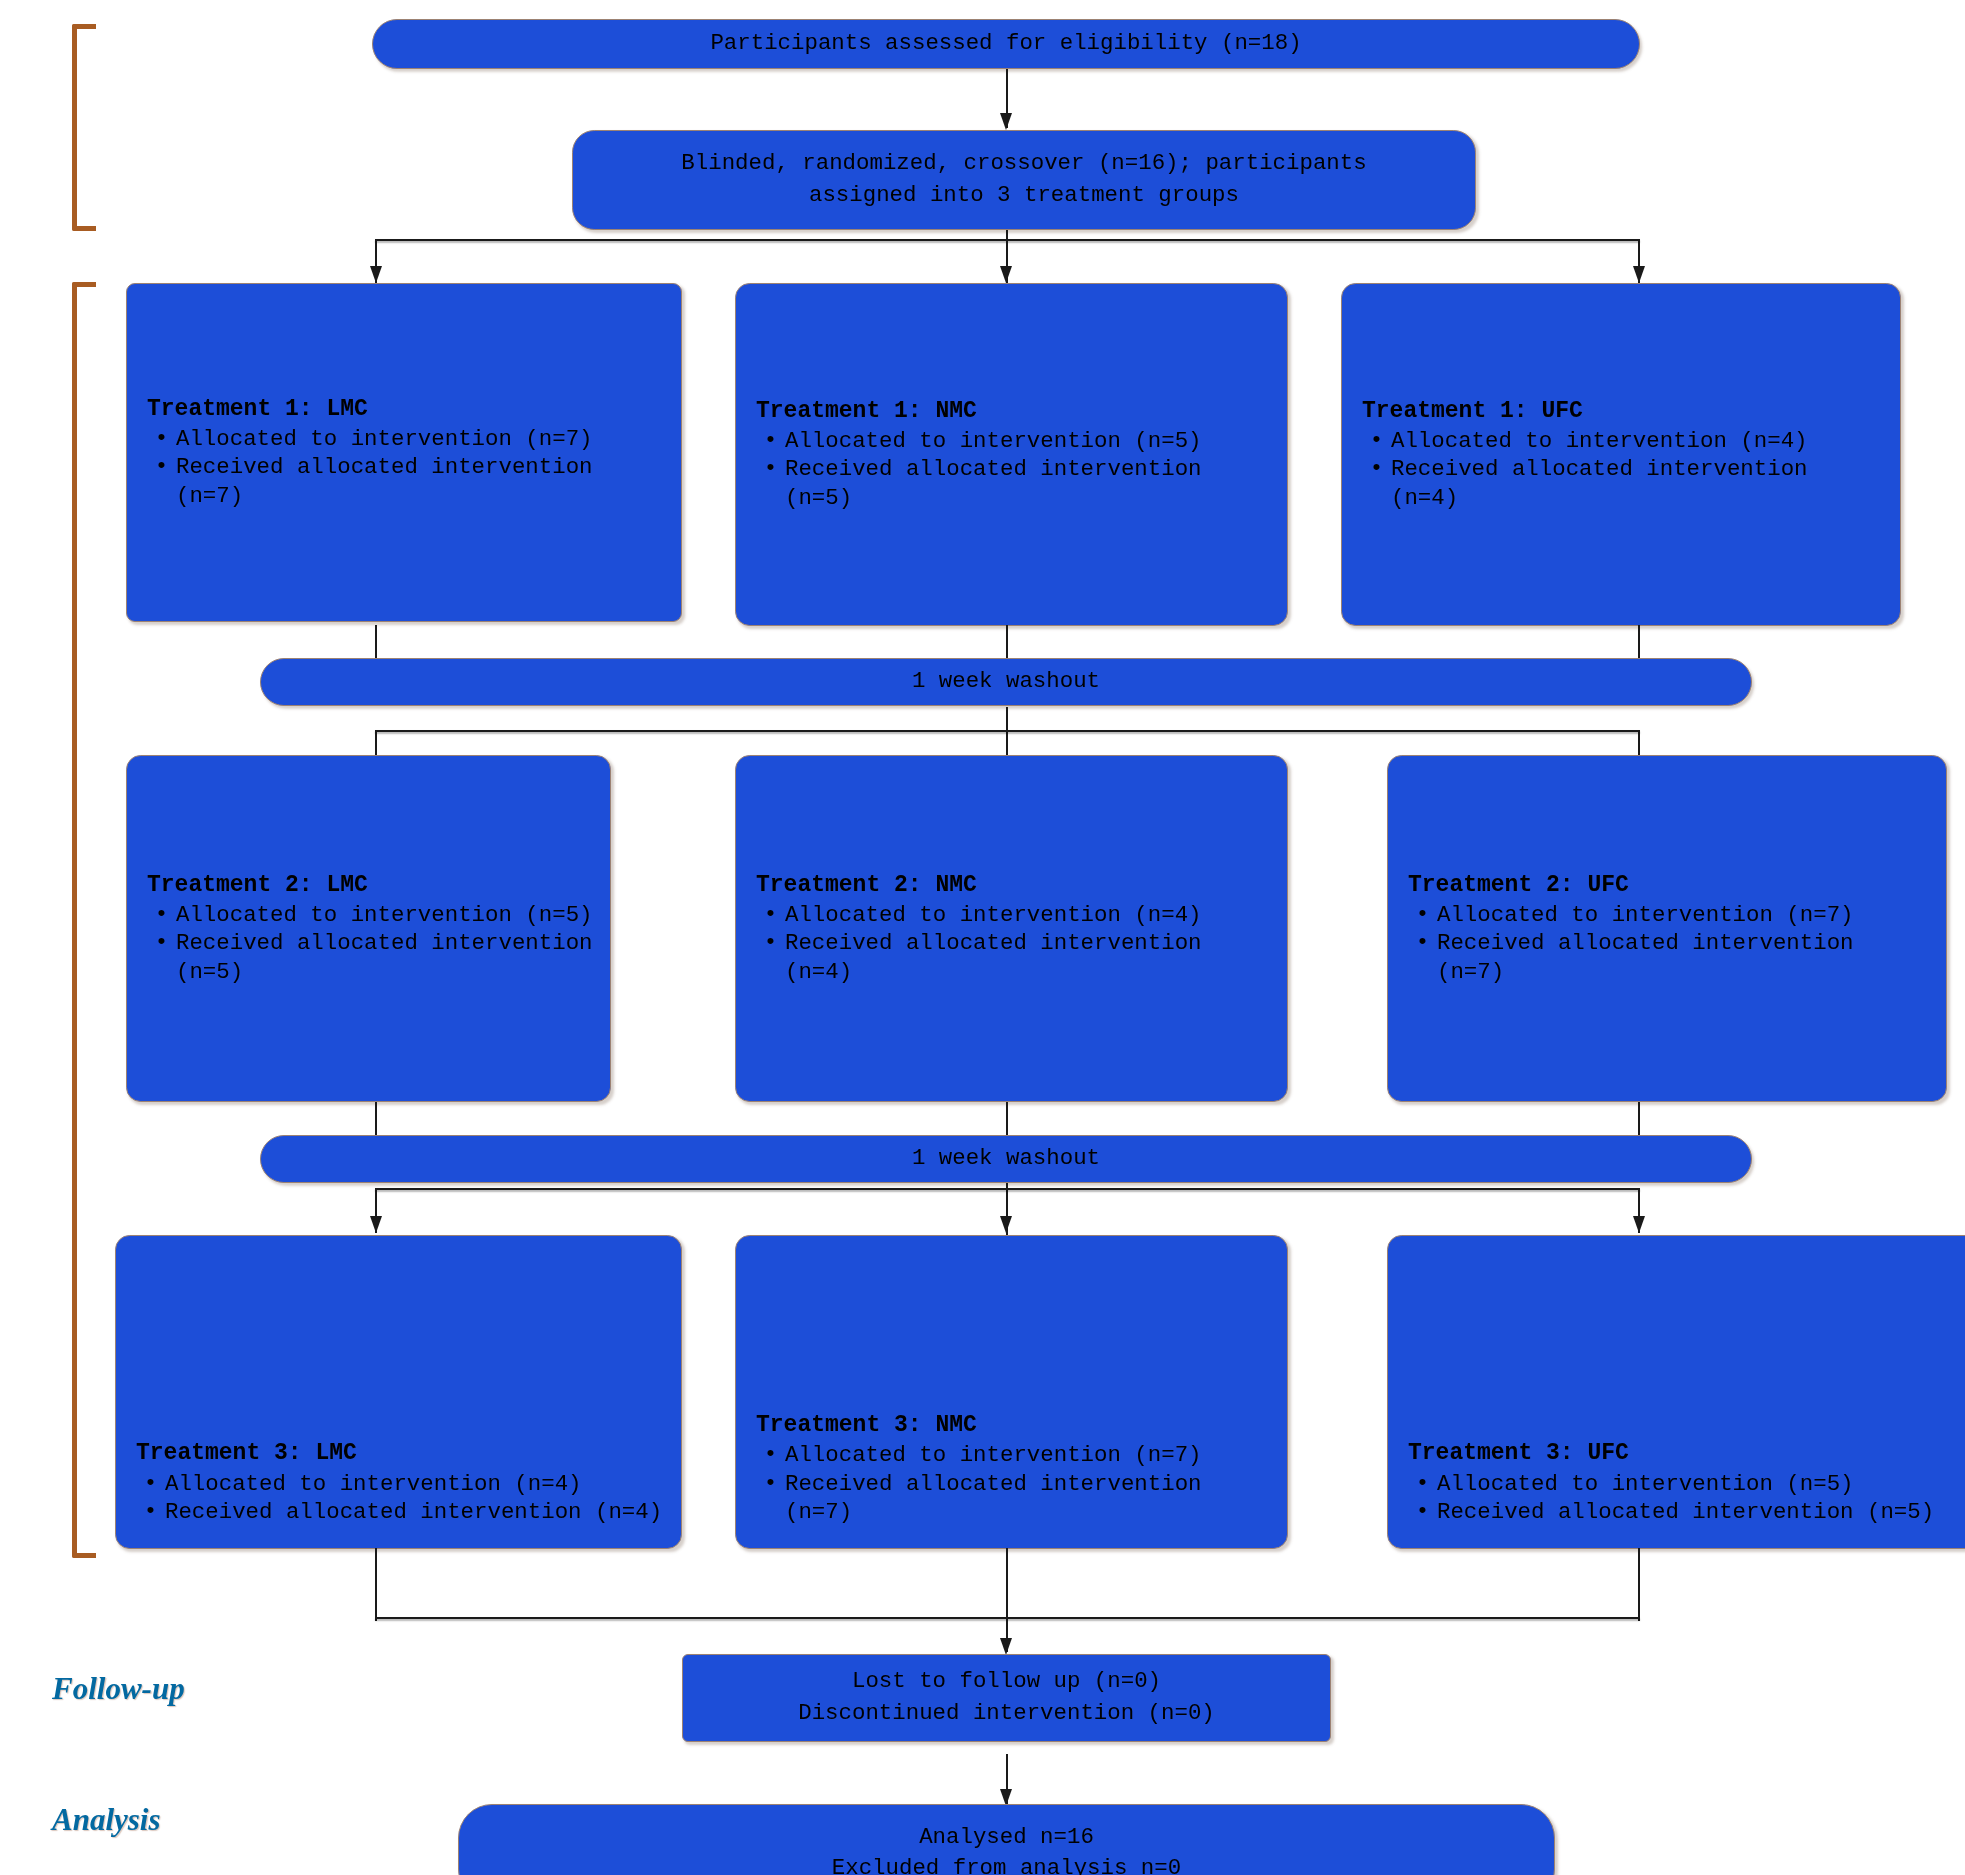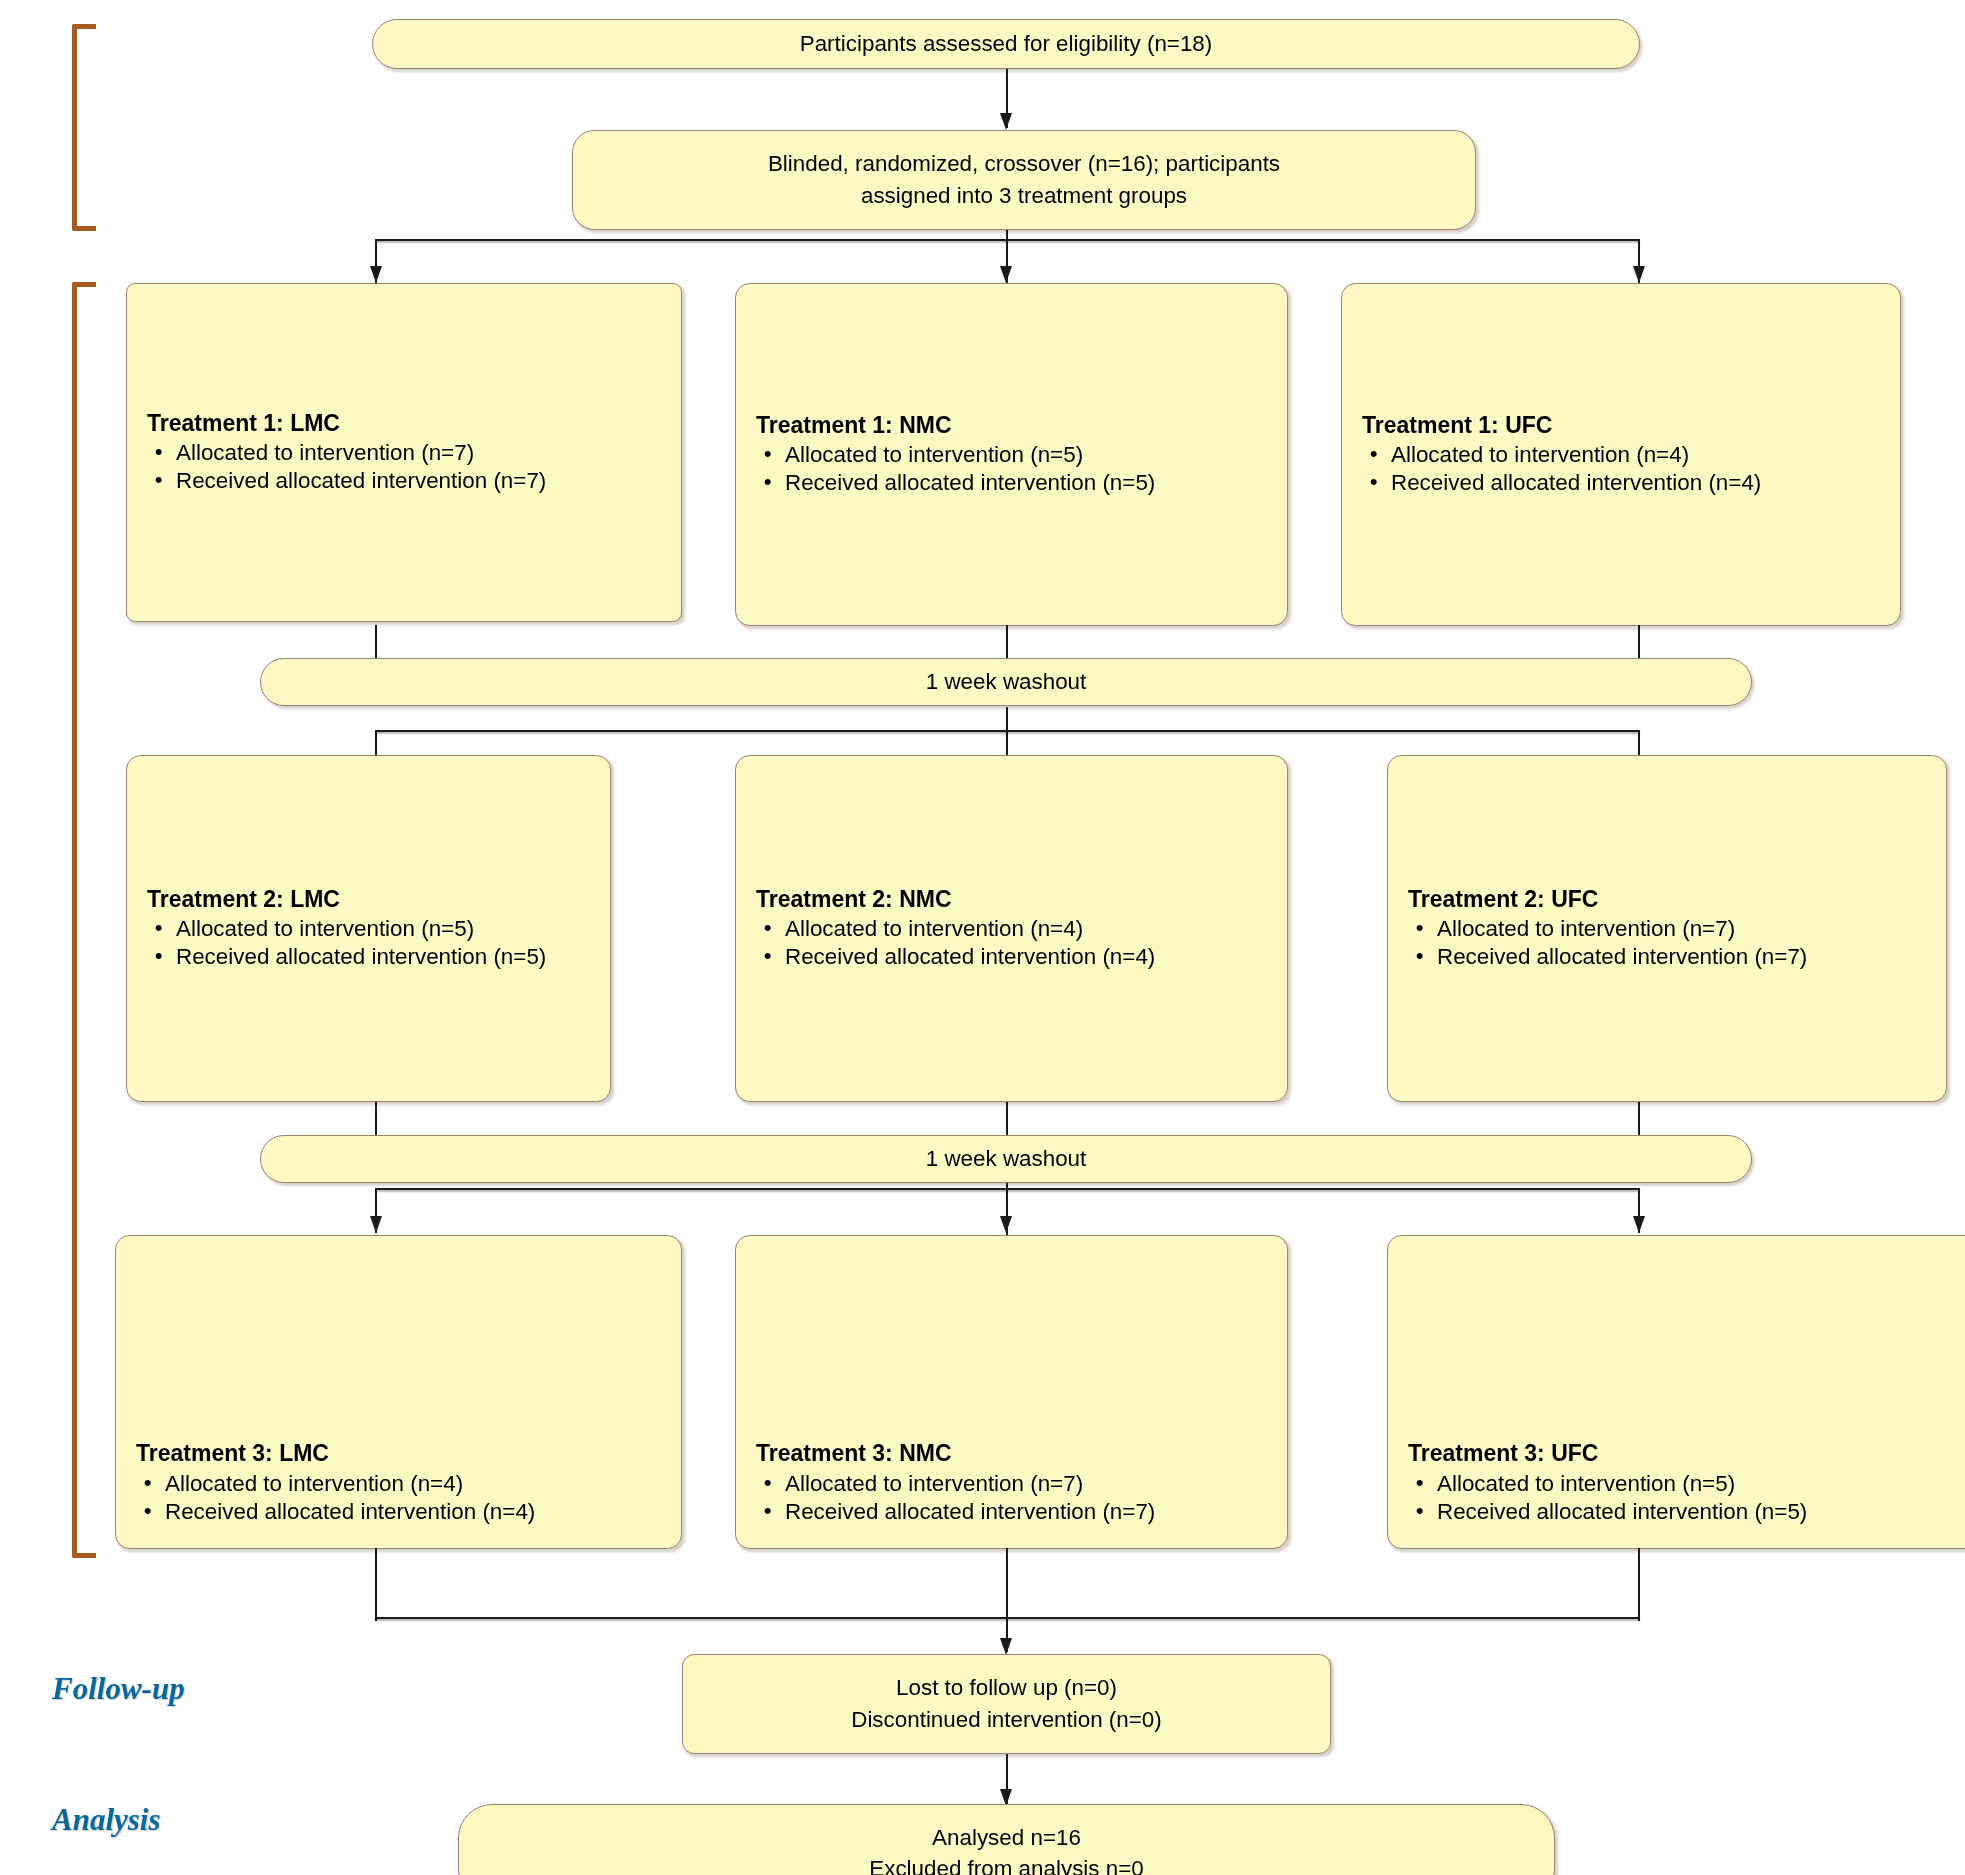--- a/index.html
+++ b/index.html
@@ -2,25 +2,26 @@
 <html style="font-size:9px"><head>
 <meta charset="utf-8">
 <style>
   html,body{margin:0;padding:0;background:#ffffff;}
   body{font-family:"Liberation Sans",sans-serif;}
   #canvas{position:relative;width:1965px;height:1876px;background:#ffffff;overflow:hidden;}
 
   
   .box{
     position:absolute;
-    background:#fef9c3;
+    background:#1d4ed8;
     border:1.7px solid #9c8273;
     box-sizing:border-box;
     box-shadow:2.2px 2.8px 2.8px rgba(120,95,80,0.30);
     color:#000;
+    font-family:Liberation Mono, monospace;
   }
   .pill{border-radius:112px;}
   .rect{border-radius:14.6px;}
 
   .pill-text{
     position:absolute;left:0;right:0;top:50%;transform:translateY(-50%);
     text-align:center;font-size:22.4px;line-height:1.42;
   }
 
   .card-body{
@@ -215,21 +216,21 @@
       </ul>
     </div>
   </div>
 
   <div class="vline" style="left:375px;top:1548px;height:73px;"></div>
   <div class="vline" style="left:1638px;top:1548px;height:73px;"></div>
   <div class="hline" style="left:375px;top:1617px;width:1265px;"></div>
   <div class="vline" style="left:1006px;top:1548px;height:104px;"></div>
   <div class="arrowhead" style="left:1000px;top:1638px;"></div>
 
-  <div class="box rect" style="left:682px;top:1654px;width:649px;height:100px;border-radius:12px;">
+  <div class="box rect" style="left:682px;top:1654px;width:649px;height:88px;border-radius:6px;">
     <div class="pill-text">
       <div>Lost to follow up (n=0)</div>
       <div>Discontinued intervention (n=0)</div>
     </div>
   </div>
 
   <div class="vline" style="left:1006px;top:1754px;height:50px;"></div>
   <div class="arrowhead" style="left:1000px;top:1789px;"></div>
 
   <div class="box rect" style="left:458px;top:1804px;width:1097px;height:99px;border-radius:34px;">

